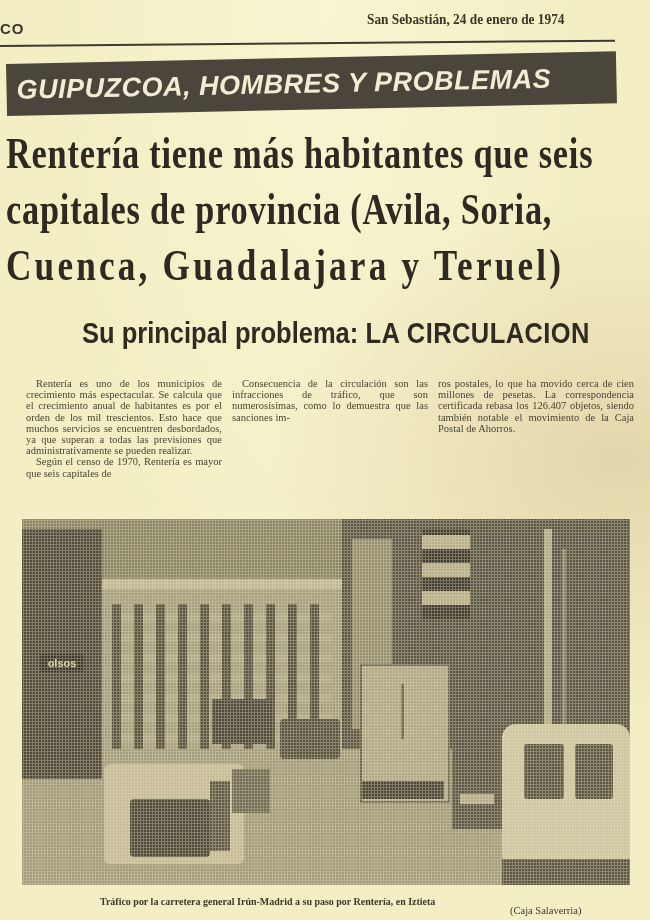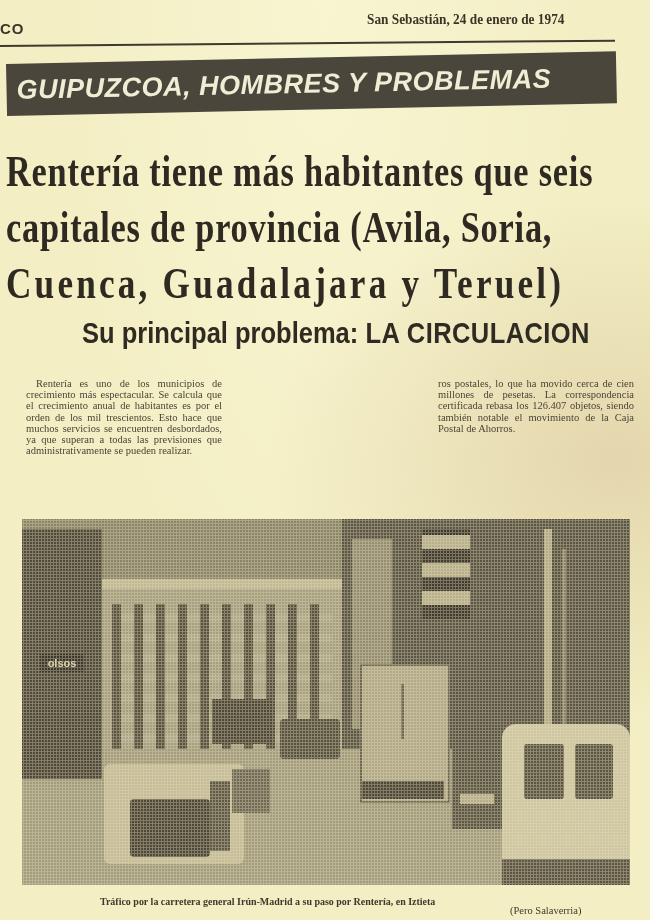--- a/index.html
+++ b/index.html
@@ -43,21 +43,21 @@
     }
     .kicker span {
       font-family: "Liberation Sans", sans-serif;
       font-style: italic; font-weight: bold;
       font-size: 27px; color: #f1ecd3;
       letter-spacing: 0.5px;
       padding-left: 10px;
       white-space: nowrap;
     }
     .headline {
-      position: absolute; left: 6px; top: 144px; width: 630px;
+      position: absolute; left: 6px; top: 126px; width: 630px;
       font-family: "Liberation Serif", serif;
       font-weight: bold;
       color: #2e2a22;
     }
     .headline div {
       font-size: 44px; line-height: 56px;
       white-space: nowrap;
       transform: scaleX(0.78); transform-origin: left;
       letter-spacing: 1px;
     }
@@ -132,22 +132,24 @@
   <div>Cuenca, Guadalajara y Teruel)</div>
 </div>
 
 <div class="subhead">
   <span>Su principal problema: </span><span class="caps">LA CIRCULACION</span>
 </div>
 
 <div class="columns">
   <div class="col">
     <p>Rentería es uno de los municipios de crecimiento más espectacular. Se calcula que el crecimiento anual de habitantes es por el orden de los mil trescientos. Esto hace que muchos servicios se encuentren desbordados, ya que superan a todas las previsiones que administrativamente se pueden realizar.</p>
+    <p>Según el censo de 1970, Rentería es mayor que seis capitales de</p>
   </div>
   <div class="col">
+    <p>Consecuencia de la circulación son las infracciones de tráfico, que son numerosísimas, como lo demuestra que las sanciones im-</p>
   </div>
   <div class="col">
     <p class="cont">ros postales, lo que ha movido cerca de cien millones de pesetas. La correspondencia certificada rebasa los 126.407 objetos, siendo también notable el movimiento de la Caja Postal de Ahorros.</p>
   </div>
 </div>
 
 <div class="left-fragment"></div>
 
 <div class="photo" title="Street traffic with buildings, a lorry and a van">
 
@@ -190,13 +192,13 @@
   <div class="layer" style="left:502px;top:225px;width:40px;height:55px;background:#5b5644;border-radius:3px;"></div>
   <div class="layer" style="left:553px;top:225px;width:38px;height:55px;background:#5b5644;border-radius:3px;"></div>
   <div class="layer" style="left:480px;top:340px;width:128px;height:26px;background:#5a5544;"></div>
 
   <div class="layer" style="left:430px;top:230px;width:50px;height:80px;background:#5b5645;"></div>
   <div class="layer" style="left:438px;top:275px;width:34px;height:10px;background:#b5ad8c;"></div>
   <div class="halftone"></div>
 </div>
 
 <div class="caption">Tráfico por la carretera general Irún-Madrid a su paso por Rentería, en Iztieta</div>
-<div class="credit">(Pero Salaverria)</div>
+<div class="credit">(Caja Salaverria)</div>
 
 </body></html>

